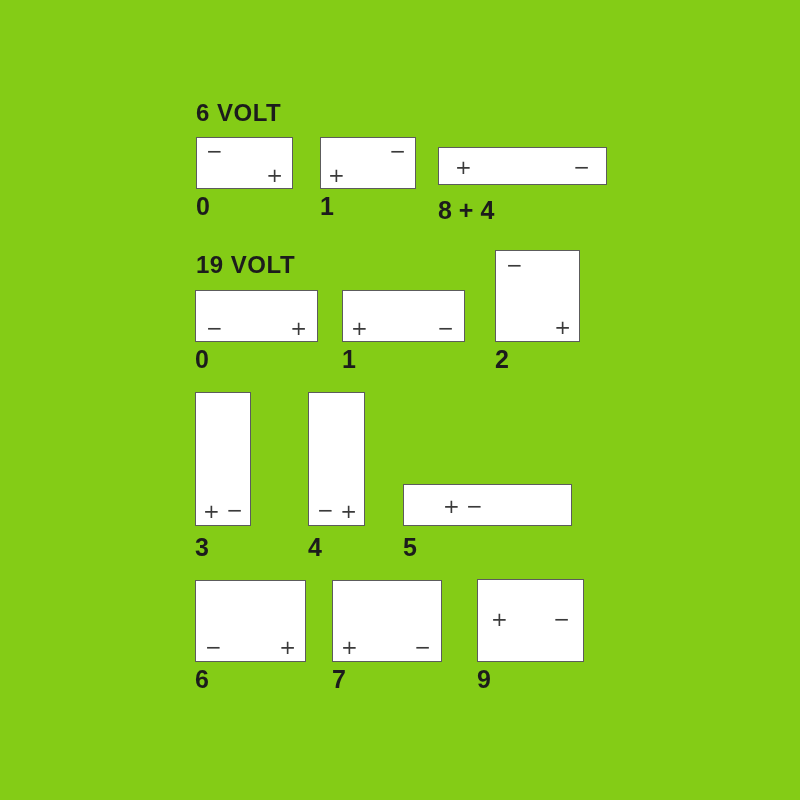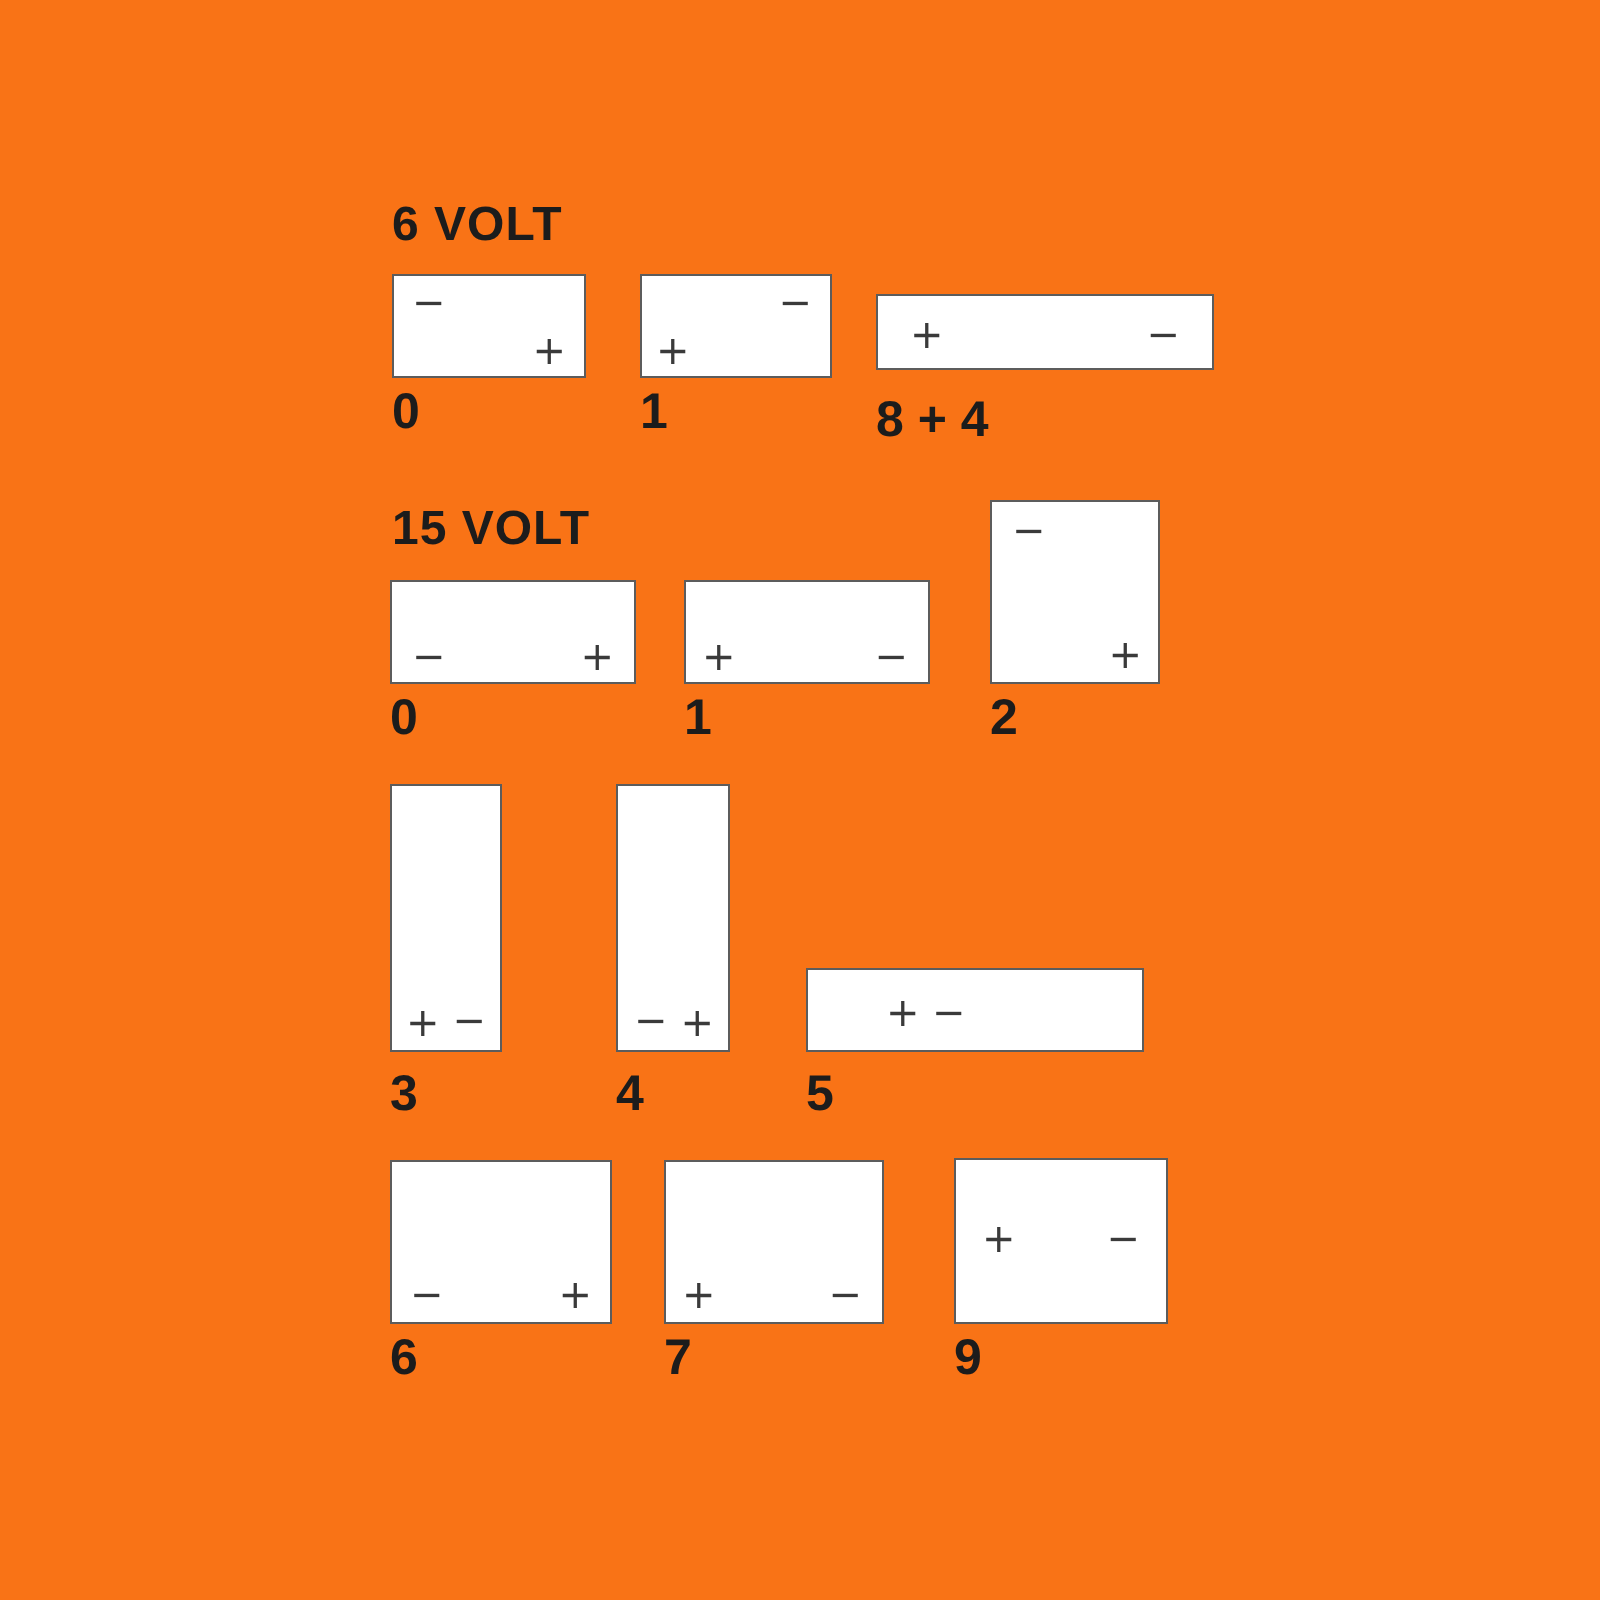--- a/index.html
+++ b/index.html
@@ -1,21 +1,21 @@
 <!DOCTYPE html>
 <html><head>
 <meta charset="utf-8">
 <style>
   html, body { margin: 0; padding: 0; }
   body { background: #ffffff; }
   .canvas {
     position: relative;
     width: 800px;
     height: 800px;
-    background: #f97316;
+    background: #84cc16;
     font-family: "Liberation Sans", sans-serif;
     overflow: hidden;
   }
   .section-title {
     position: absolute;
     font-size: 24px;
     font-weight: bold;
     color: #1c1c1c;
     letter-spacing: 0.5px;
     line-height: 1;
@@ -69,21 +69,21 @@
   </div>
 
   <div class="battery-group" style="left:438px; top:147px; width:169px;">
     <div class="battery-box" style="width:169px; height:38px;">
       <span class="term vcenter" style="left:16px;">+</span>
       <span class="term vcenter" style="right:16px;">−</span>
     </div>
     <div class="battery-label" style="margin-top:13px;">8 + 4</div>
   </div>
 
-  <div class="section-title" style="left:196px; top:253px;">15 VOLT</div>
+  <div class="section-title" style="left:196px; top:253px;">19 VOLT</div>
 
   <div class="battery-group" style="left:195px; top:290px; width:123px;">
     <div class="battery-box" style="width:123px; height:52px;">
       <span class="term" style="left:10px; bottom:3px;">−</span>
       <span class="term" style="right:10px; bottom:3px;">+</span>
     </div>
     <div class="battery-label">0</div>
   </div>
 
   <div class="battery-group" style="left:342px; top:290px; width:123px;">

